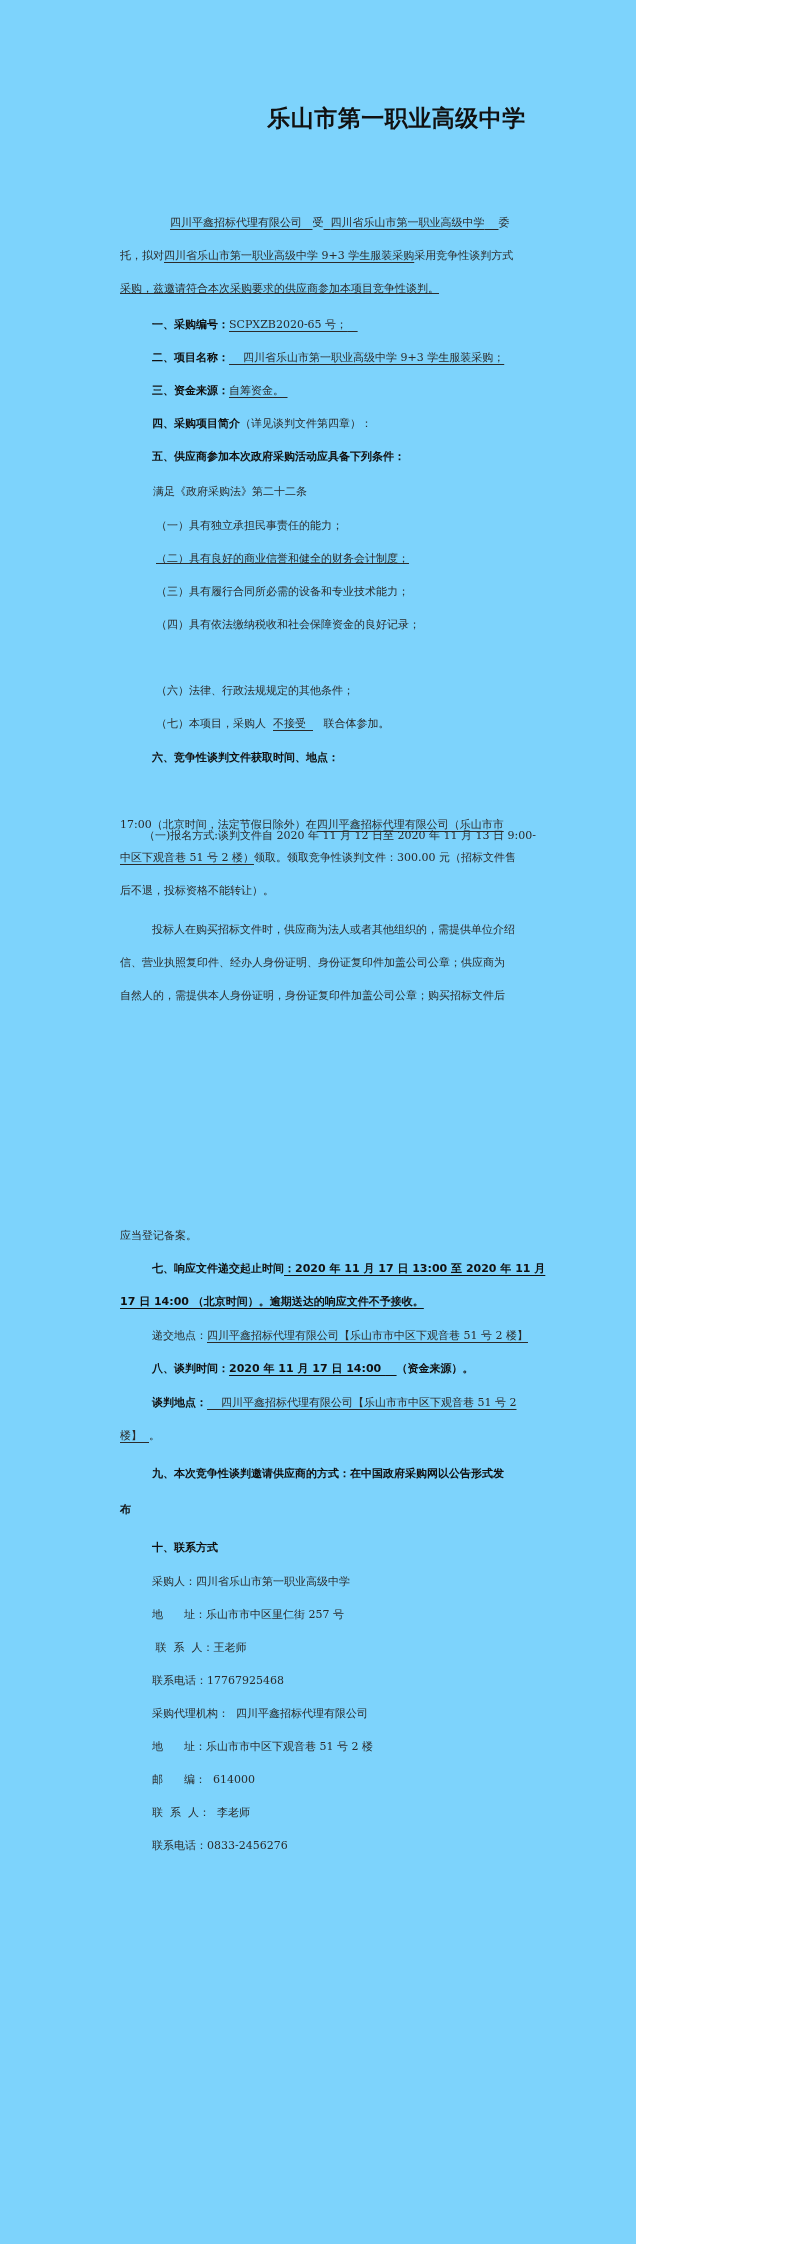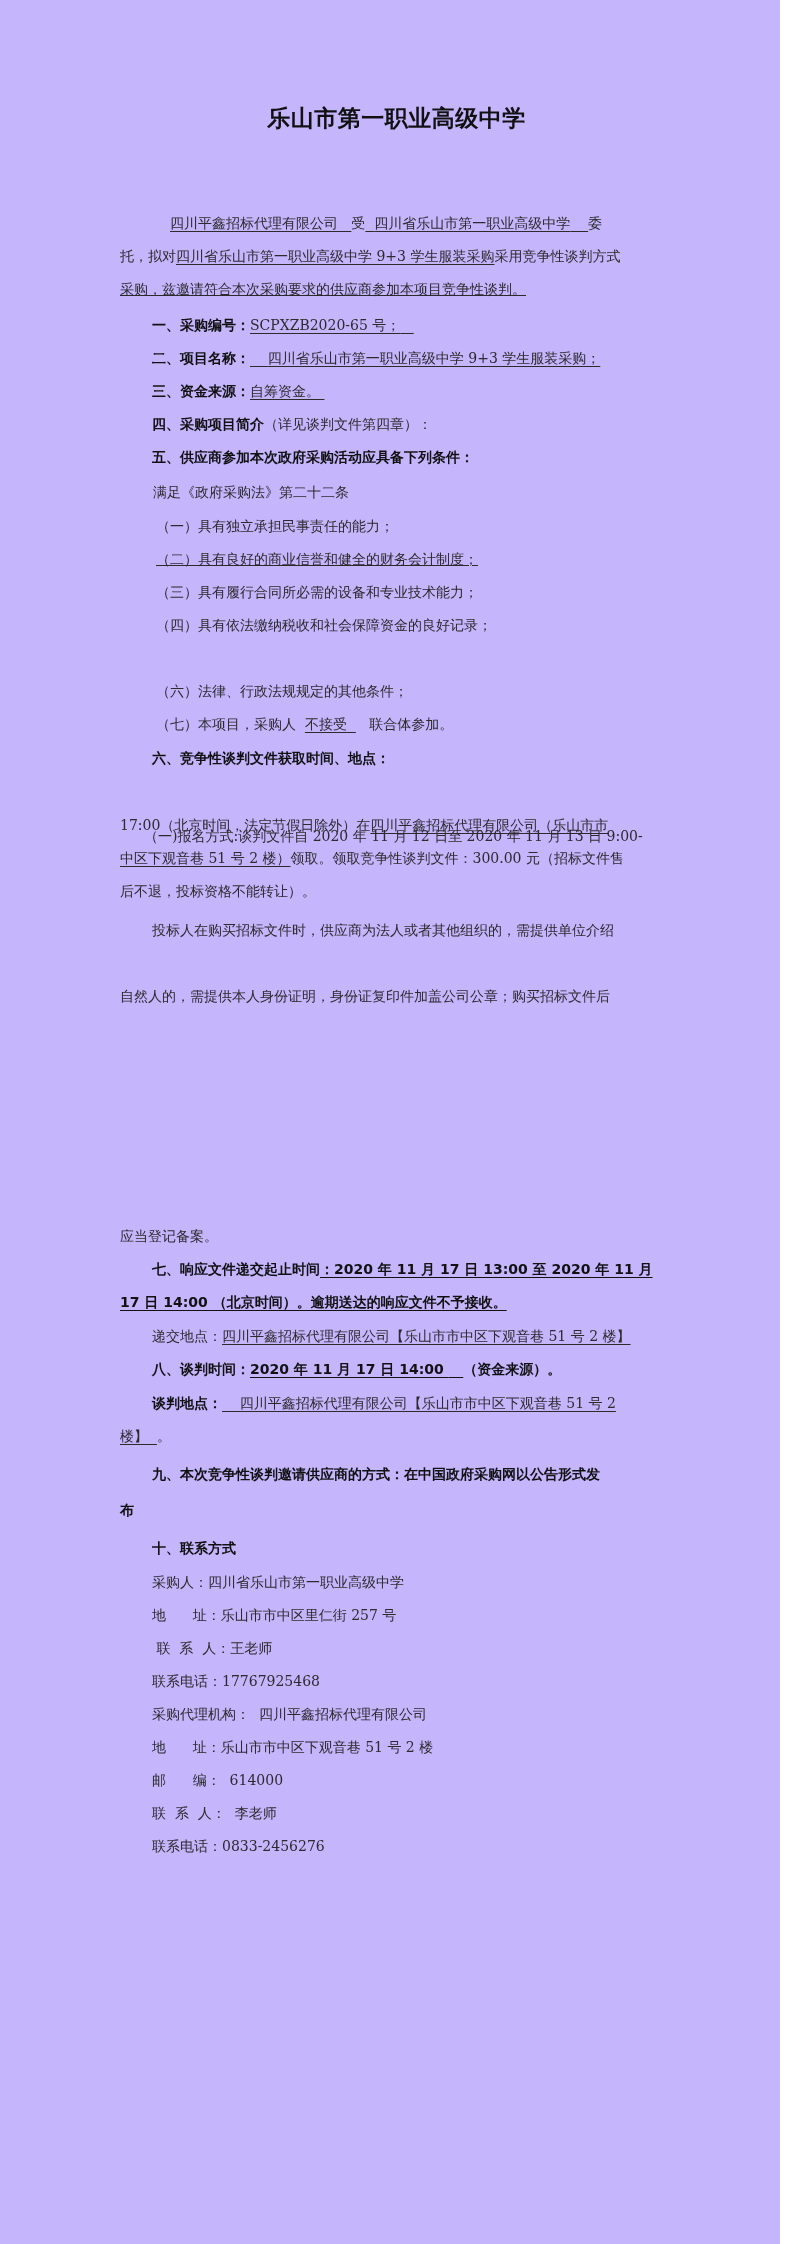--- a/index.html
+++ b/index.html
@@ -1,22 +1,22 @@
 <!DOCTYPE html>
 <html><head>
 <meta charset="utf-8">
 <style>
   html, body { margin: 0; padding: 0; background: #ffffff; }
   body { width: 793px; height: 2244px; position: relative; overflow: hidden;
          font-family: "DejaVu Serif", "Liberation Serif", serif; color: #222; }
-  .page { position: absolute; left: 0; top: 0; width: 780px; height: 2244px; background: #c4b5fd; }
+  .page { position: absolute; left: 0; top: 0; width: 636px; height: 2244px; background: #7dd3fc; }
   .title { position: absolute; left: 0; width: 793px; text-align: center;
            font-family: "DejaVu Sans", "Liberation Sans", sans-serif; font-weight: bold;
            font-size: 23px; color: #111; letter-spacing: 0.5px; }
-  .line { position: absolute; font-size: 14px; line-height: 20px; white-space: nowrap; color: #2b2b2b; }
+  .line { position: absolute; font-size: 11px; line-height: 20px; white-space: nowrap; color: #2b2b2b; }
   .b { font-family: "DejaVu Sans", "Liberation Sans", sans-serif; font-weight: bold; color: #111; }
   .u { text-decoration: underline; text-underline-offset: 3px; text-decoration-thickness: 1px; }
 </style>
 </head>
 <body>
 
 <div class="page">
 
   <div class="title" style="top:103px;">乐山市第一职业高级中学</div>
 
@@ -54,20 +54,21 @@
   <div class="line b" style="left:152px; top:748px;">六、竞争性谈判文件获取时间、地点：</div>
   <div class="line" style="left:144px; top:782px;margin-top:44px;">（一)报名方式:谈判文件自 2020 年 11 月 12 日至 2020 年 11 月 13 日 9:00-</div>
   <div class="line" style="left:120px; top:815px;">
     <span>17:00（北京时间，法定节假日除外）在</span><span class="u">四川平鑫招标代理有限公司（乐山市市</span>
   </div>
   <div class="line" style="left:120px; top:848px;">
     <span class="u">中区下观音巷 51 号 2 楼）</span><span>领取。领取竞争性谈判文件：300.00 元（招标文件售</span>
   </div>
   <div class="line" style="left:120px; top:881px;">后不退，投标资格不能转让）。</div>
   <div class="line" style="left:152px; top:920px;">投标人在购买招标文件时，供应商为法人或者其他组织的，需提供单位介绍</div>
+  <div class="line" style="left:120px; top:953px;">信、营业执照复印件、经办人身份证明、身份证复印件加盖公司公章；供应商为</div>
   <div class="line" style="left:120px; top:986px;">自然人的，需提供本人身份证明，身份证复印件加盖公司公章；购买招标文件后</div>
   <div class="line" style="left:120px; top:1226px;">应当登记备案。</div>
 
   <div class="line b" style="left:152px; top:1259px;">
     <span>七、响应文件递交起止时间</span><span class="u">：2020 年 11 月 17 日  13:00  至 2020 年 11  月</span>
   </div>
   <div class="line b" style="left:120px; top:1292px;">
     <span class="u">17 日   14:00  （北京时间）。逾期送达的响应文件不予接收。</span>
   </div>
   <div class="line" style="left:152px; top:1326px;">

